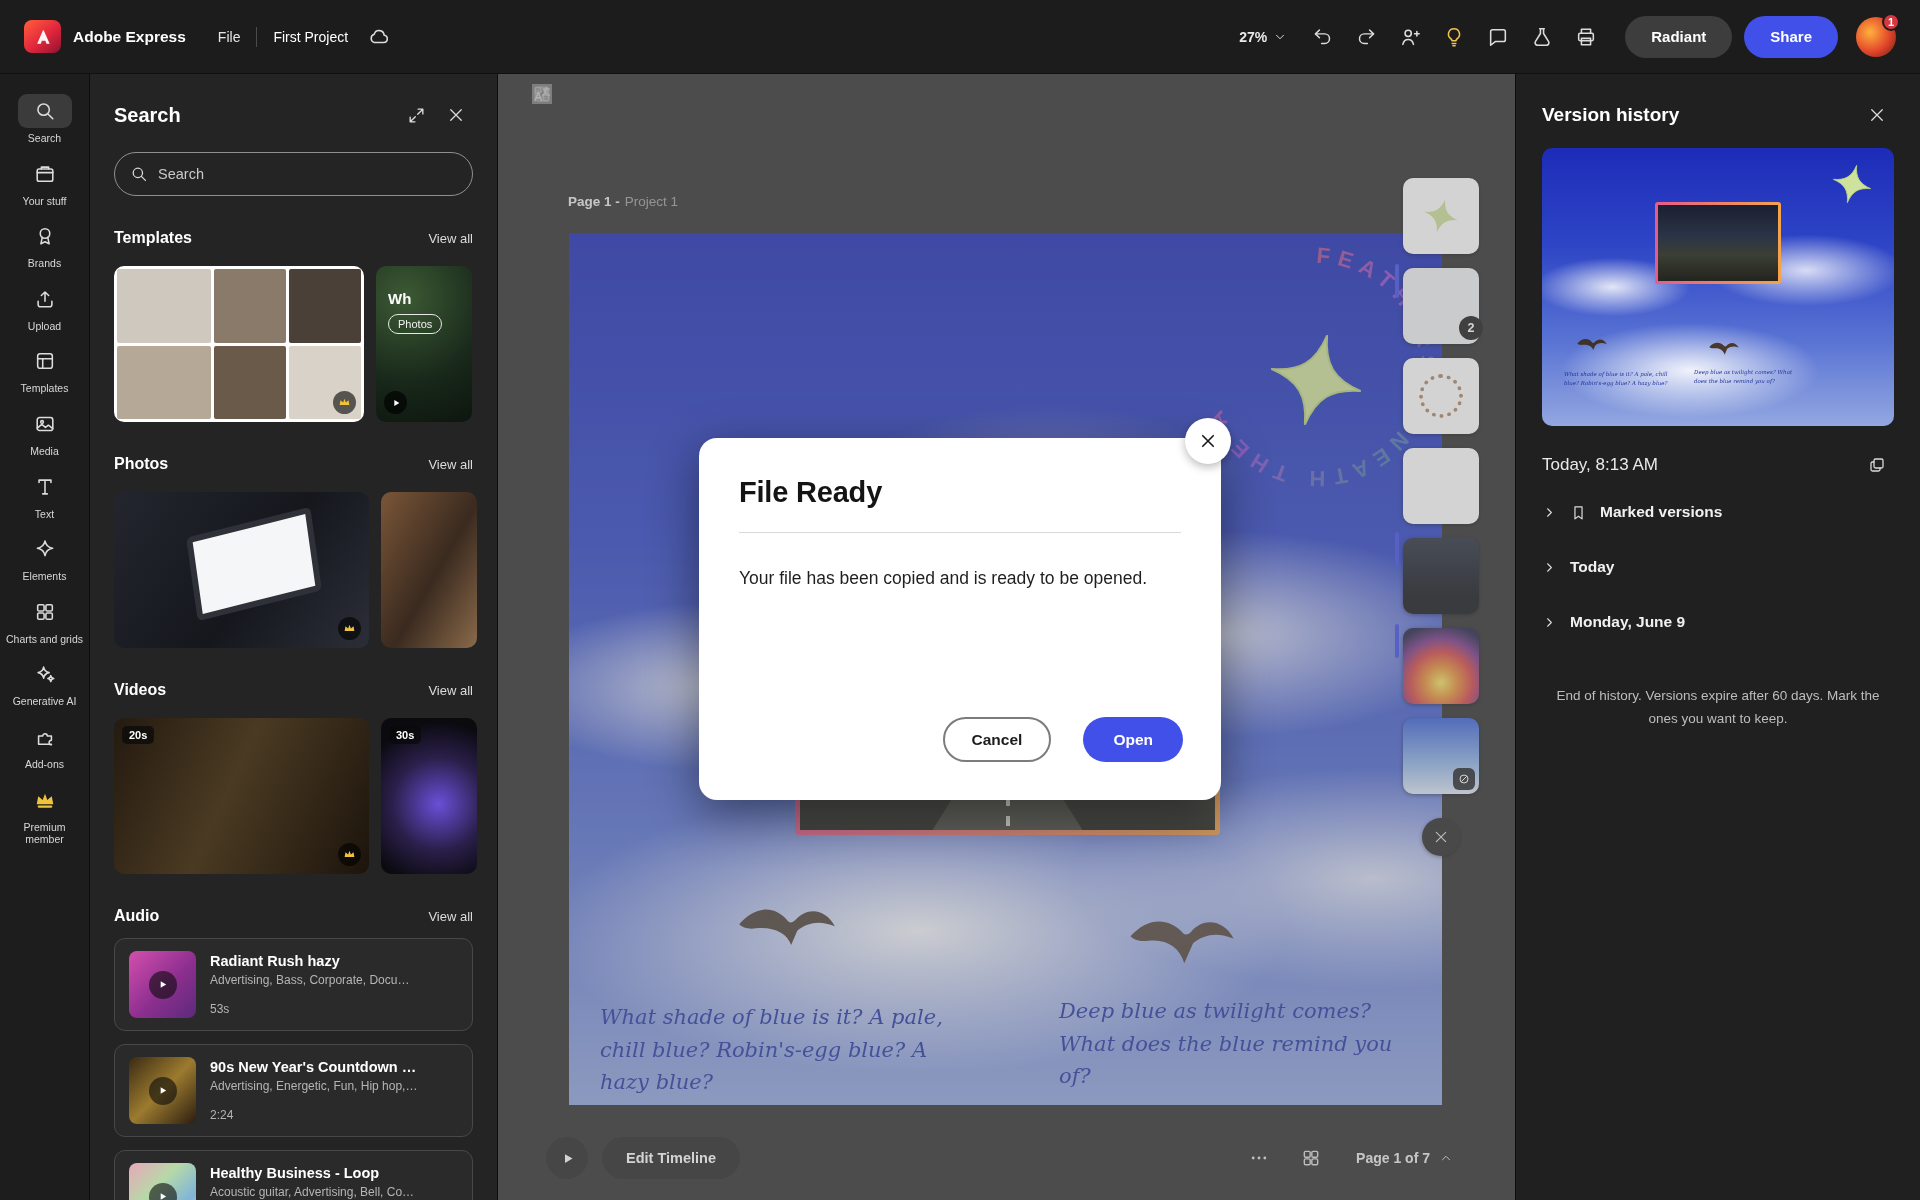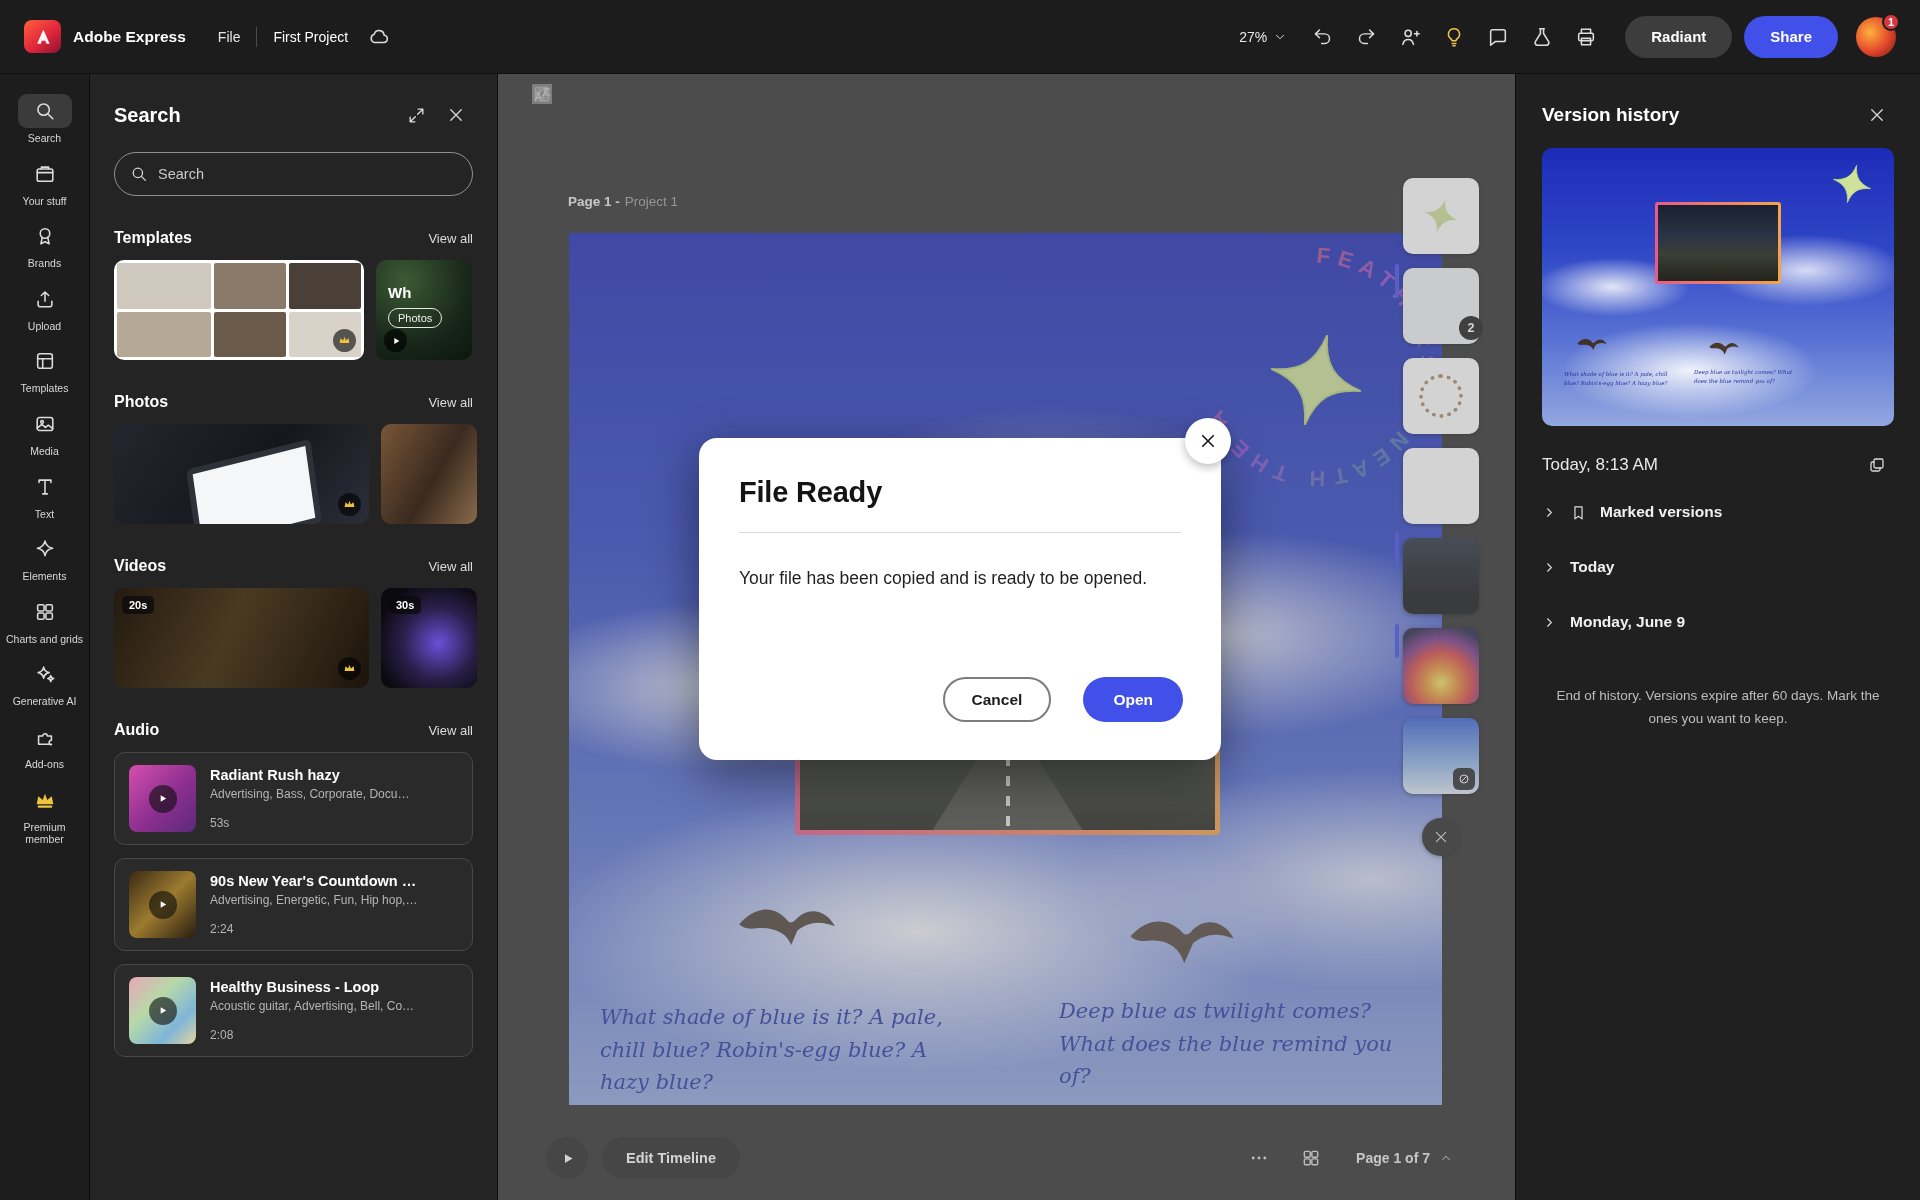--- a/index.html
+++ b/index.html
@@ -13,21 +13,21 @@
   .topbar{height:74px;background:#1c1c1c;border-bottom:1px solid #101010;display:flex;align-items:center;
     padding:0 24px;gap:12px;position:relative;z-index:10}
   .logo{width:37px;height:33px;border-radius:8px;background:linear-gradient(140deg,#ff5a3c 5%,#e0263c 55%,#8f1230);
     display:flex;align-items:center;justify-content:center;flex-shrink:0}
   .brand{font-size:15.5px;font-weight:700;color:#fff;white-space:nowrap}
   .menu-file{font-size:14px;color:#e5e5e5;margin-left:20px}
   .tb-divider{width:1px;height:20px;background:#4b4b4b;margin:0 4px}
   .doc-title{font-size:14px;color:#fff}
   .tb-iconbtn{width:38px;height:38px;border-radius:9px;display:flex;align-items:center;justify-content:center}
   .tb-right{margin-left:auto;display:flex;align-items:center;gap:6px}
-  .zoom-btn{display:flex;align-items:center;gap:6px;color:#e9e9e9;font-size:14px;font-weight:400;padding:8px 10px;border-radius:8px}
+  .zoom-btn{display:flex;align-items:center;gap:6px;color:#e9e9e9;font-size:14px;font-weight:700;padding:8px 10px;border-radius:8px}
   .pill-btn{height:42px;padding:0 26px;border-radius:999px;font-size:15px;font-weight:700;display:flex;align-items:center;color:#fff}
   .btn-download{background:#3d3d3d;margin-left:14px}
   .btn-share{background:var(--accent-blue,#4150e8);margin-left:6px}
   .avatar{width:40px;height:40px;border-radius:50%;margin-left:12px;position:relative;flex-shrink:0;
     background:radial-gradient(circle at 35% 38%,#ffb13d 0%,#e2462b 55%,#6e1a10 100%)}
   .avatar .nbadge{position:absolute;top:-4px;right:-4px;min-width:18px;height:18px;border-radius:10px;background:#d7373f;
     color:#fff;font-size:11px;font-weight:700;display:flex;align-items:center;justify-content:center;border:2px solid #1c1c1c;padding:0 3px}
 
   
   .app{display:flex;height:1126px}
@@ -44,21 +44,21 @@
   .searchpanel{width:408px;background:#242424;border-right:1px solid #0d0d0d;padding:24px 24px 0;overflow:hidden;flex-shrink:0}
   .sp-header{display:flex;align-items:center;gap:6px}
   .sp-title{font-size:20px;font-weight:700;color:#fff;flex:1}
   .sp-hbtn{width:34px;height:34px;border-radius:8px;display:flex;align-items:center;justify-content:center}
   .search-box{margin-top:20px;height:44px;border:1.5px solid #8f8f8f;border-radius:22px;display:flex;align-items:center;padding:0 15px;gap:10px}
   .search-box input{flex:1;background:transparent;border:0;outline:0;color:#eee;font-size:14.5px}
   .search-box input::placeholder{color:#c9c9c9}
   .sec-head{margin-top:33px;display:flex;align-items:center}
   .sec-title{font-size:16px;font-weight:700;color:#fff;flex:1}
   .view-all{font-size:13px;color:#dcdcdc}
-  .thumb-row{margin-top:13px;display:flex;gap:12px;height:100px}
+  .thumb-row{margin-top:19px;display:flex;gap:12px;height:156px}
   .card{border-radius:10px;position:relative;overflow:hidden;flex-shrink:0;height:100%}
   .crown-badge{position:absolute;right:8px;bottom:8px;width:23px;height:23px;border-radius:50%;
     background:rgba(0,0,0,.6);display:flex;align-items:center;justify-content:center}
   .mini-play{position:absolute;left:8px;bottom:8px;width:23px;height:23px;border-radius:50%;
     background:rgba(0,0,0,.65);display:flex;align-items:center;justify-content:center}
   .time-badge{position:absolute;left:8px;top:8px;background:rgba(10,10,10,.75);color:#fff;font-size:11px;
     font-weight:600;border-radius:5px;padding:3px 7px}
   .tpl1{width:250px;background:#fff;display:grid;grid-template-columns:1.3fr 1fr 1fr;grid-template-rows:1fr 1fr;gap:3px;padding:3px}
   .tpl1 div{border-radius:2px}
   .tpl2{width:96px;background:radial-gradient(circle at 30% 20%,#3c5a34 0%,#18281a 60%,#0d150e 100%)}
@@ -161,21 +161,21 @@
   .vp-bird2{left:166px;top:190px}
   .vp-poem{position:absolute;font-family:"DejaVu Serif",serif;font-style:italic;font-size:5.5px;line-height:1.6;color:#24359e;width:105px}
   .vp-poem1{left:22px;top:222px}
   .vp-poem2{left:152px;top:220px}
   .vh-time-row{margin-top:22px;display:flex;align-items:center;color:#e9e9e9;font-size:17px}
   .vh-time-row .spacer{flex:1}
   .vh-row{height:50px;display:flex;align-items:center;gap:13px;color:#f1f1f1;font-size:15.5px;font-weight:600;margin-top:5px;width:100%;text-align:left}
   .vh-footer{margin-top:38px;text-align:center;font-size:13.5px;color:#bdbdbd;line-height:1.7;padding:0 8px}
 
   
-  .modal{position:fixed;left:50%;top:438px;transform:translateX(-50%);width:522px;height:322px;background:#fff;
+  .modal{position:fixed;left:50%;top:438px;transform:translateX(-50%);width:522px;height:362px;background:#fff;
     border-radius:18px;z-index:50;box-shadow:0 14px 50px rgba(0,0,0,.45);padding:38px 40px;color:#161616}
   .modal-title{font-size:29px;font-weight:900;letter-spacing:-.2px;color:#141414}
   .modal-divider{height:1px;background:#d9d9d9;margin-top:23px}
   .modal-body{margin-top:32px;font-size:17.5px;color:#1f1f1f;line-height:1.5;width:445px}
   .modal-btns{position:absolute;right:38px;bottom:38px;display:flex;gap:32px}
   .btn-cancel{height:45px;padding:0 27px;border-radius:999px;border:2px solid #7c7c7c;background:#fff;
     font-size:15.5px;font-weight:700;color:#1c1c1c;display:flex;align-items:center}
   .btn-open{height:45px;padding:0 30px;border-radius:999px;background:var(--accent-blue,#4150e8);
     font-size:15.5px;font-weight:700;color:#fff;display:flex;align-items:center}
   .modal-close{position:absolute;top:-20px;right:-10px;width:46px;height:46px;border-radius:50%;background:#fff;

